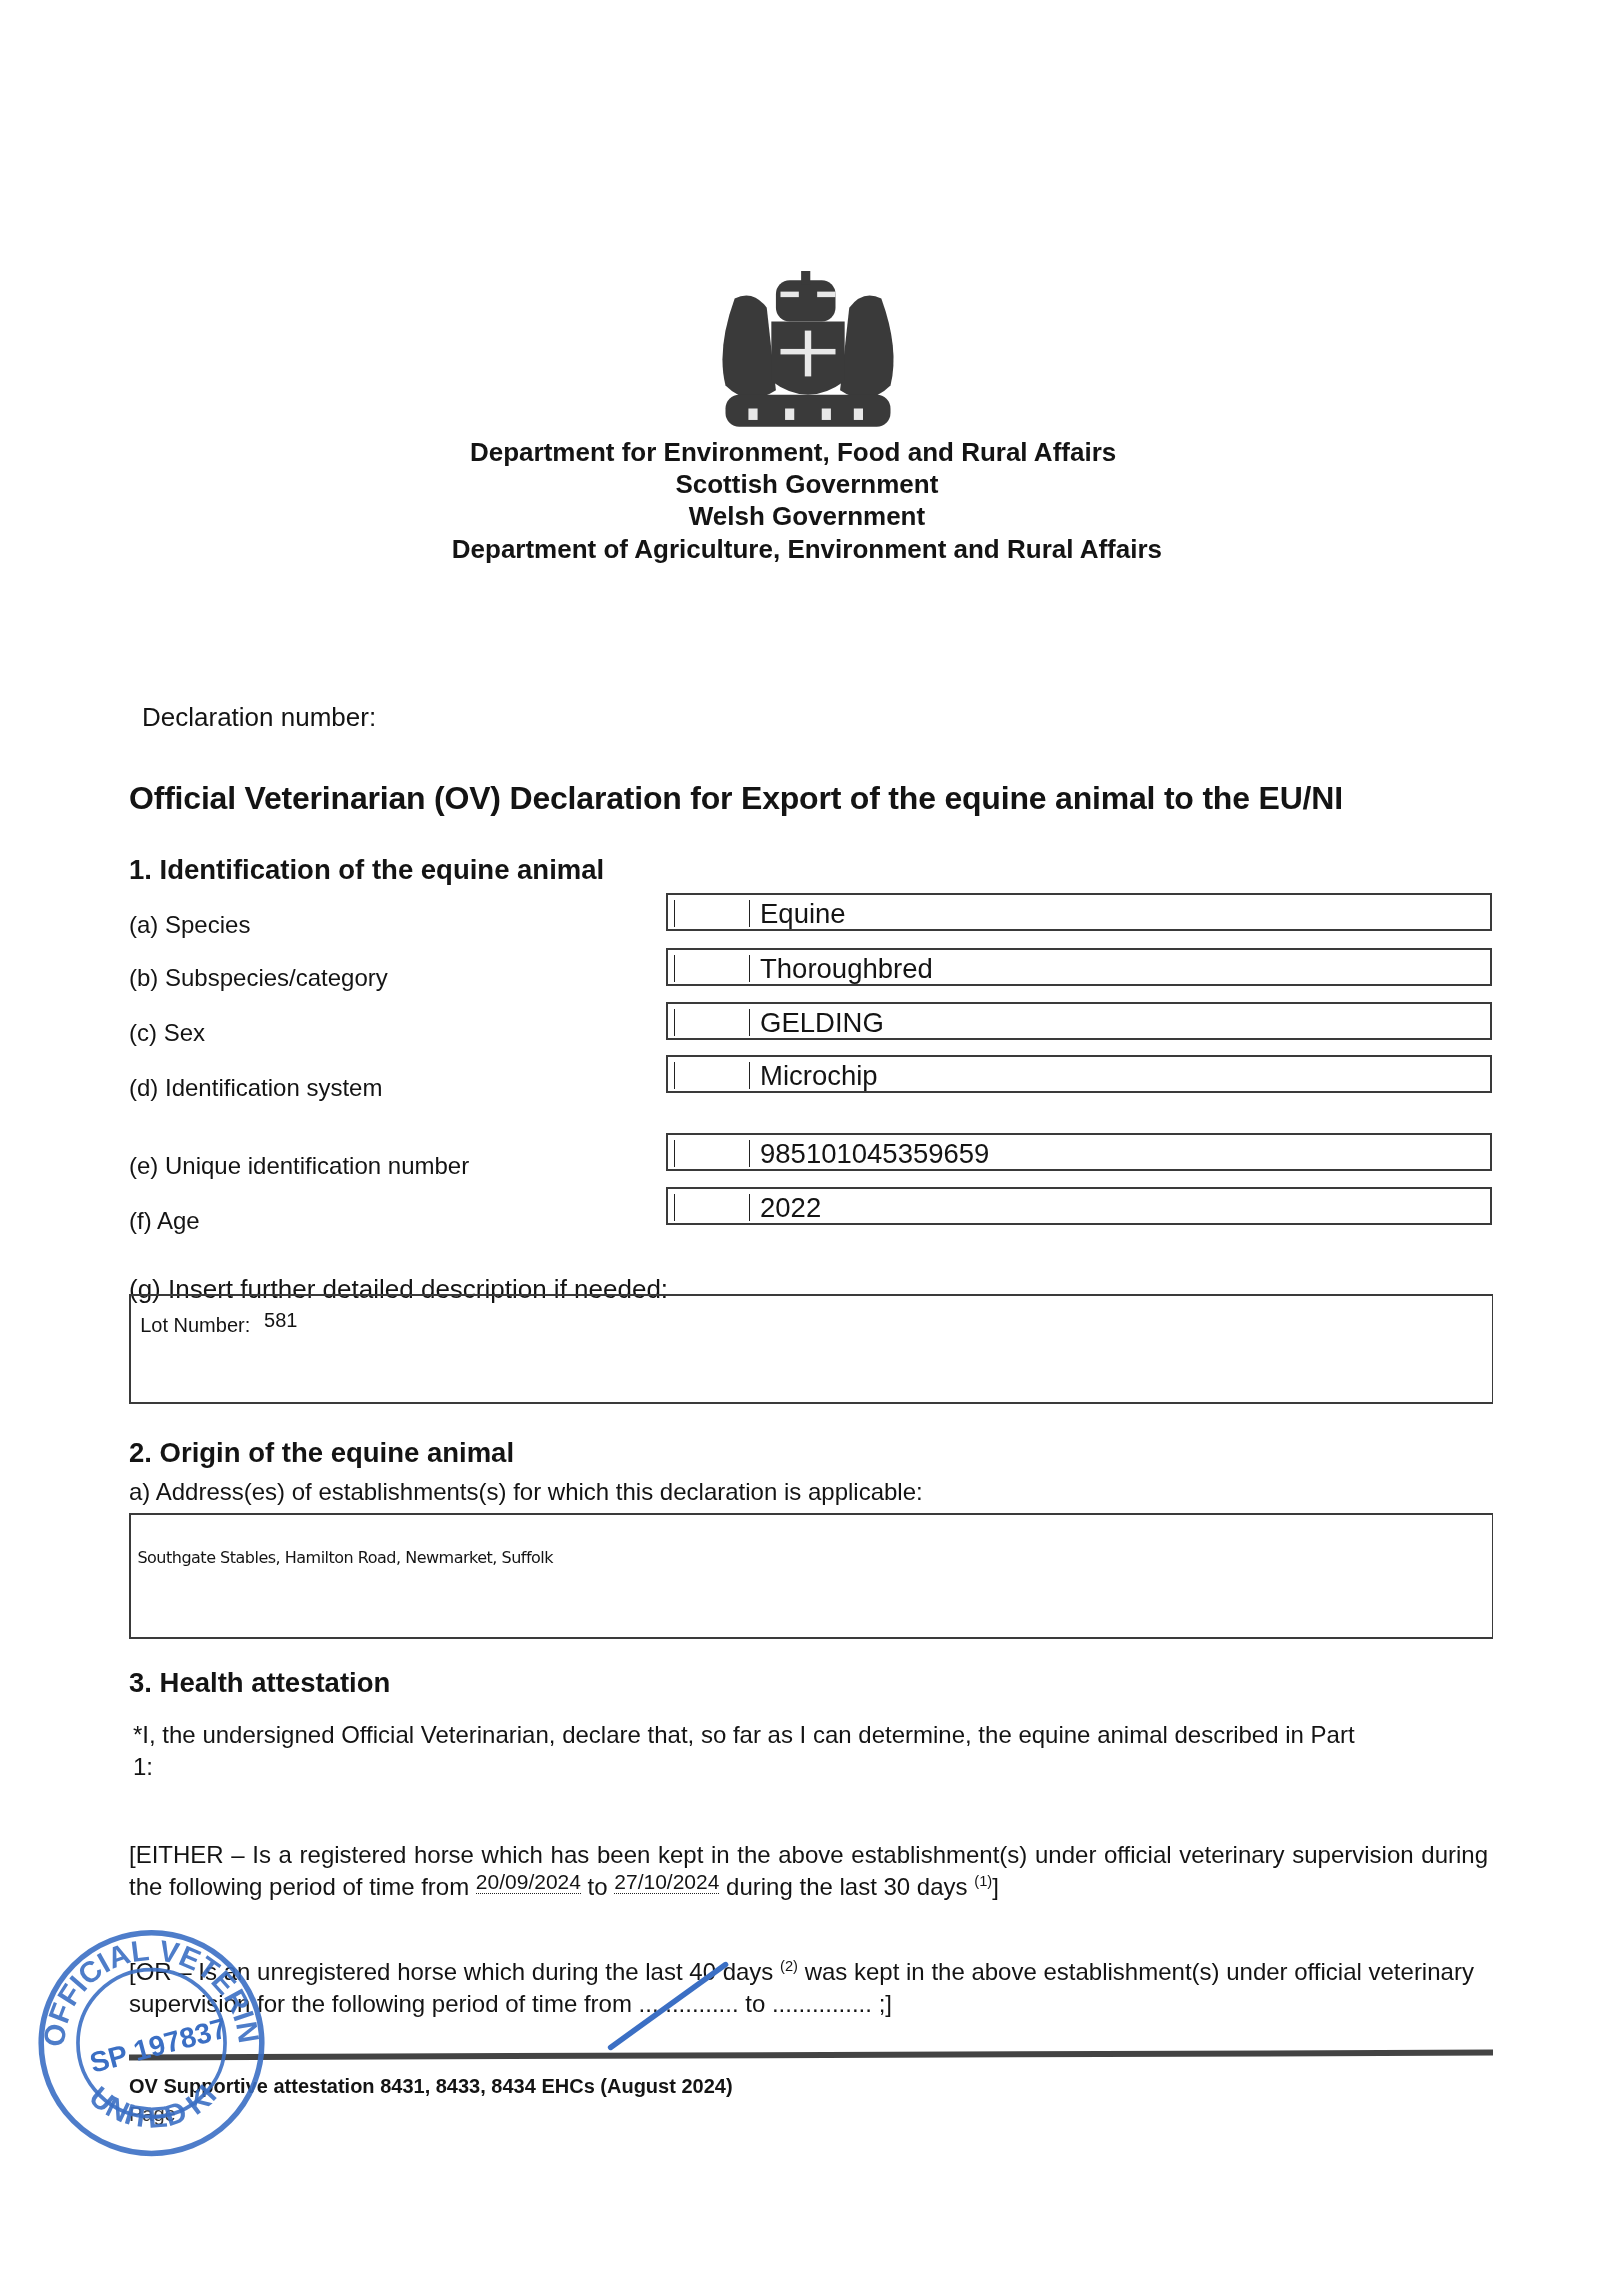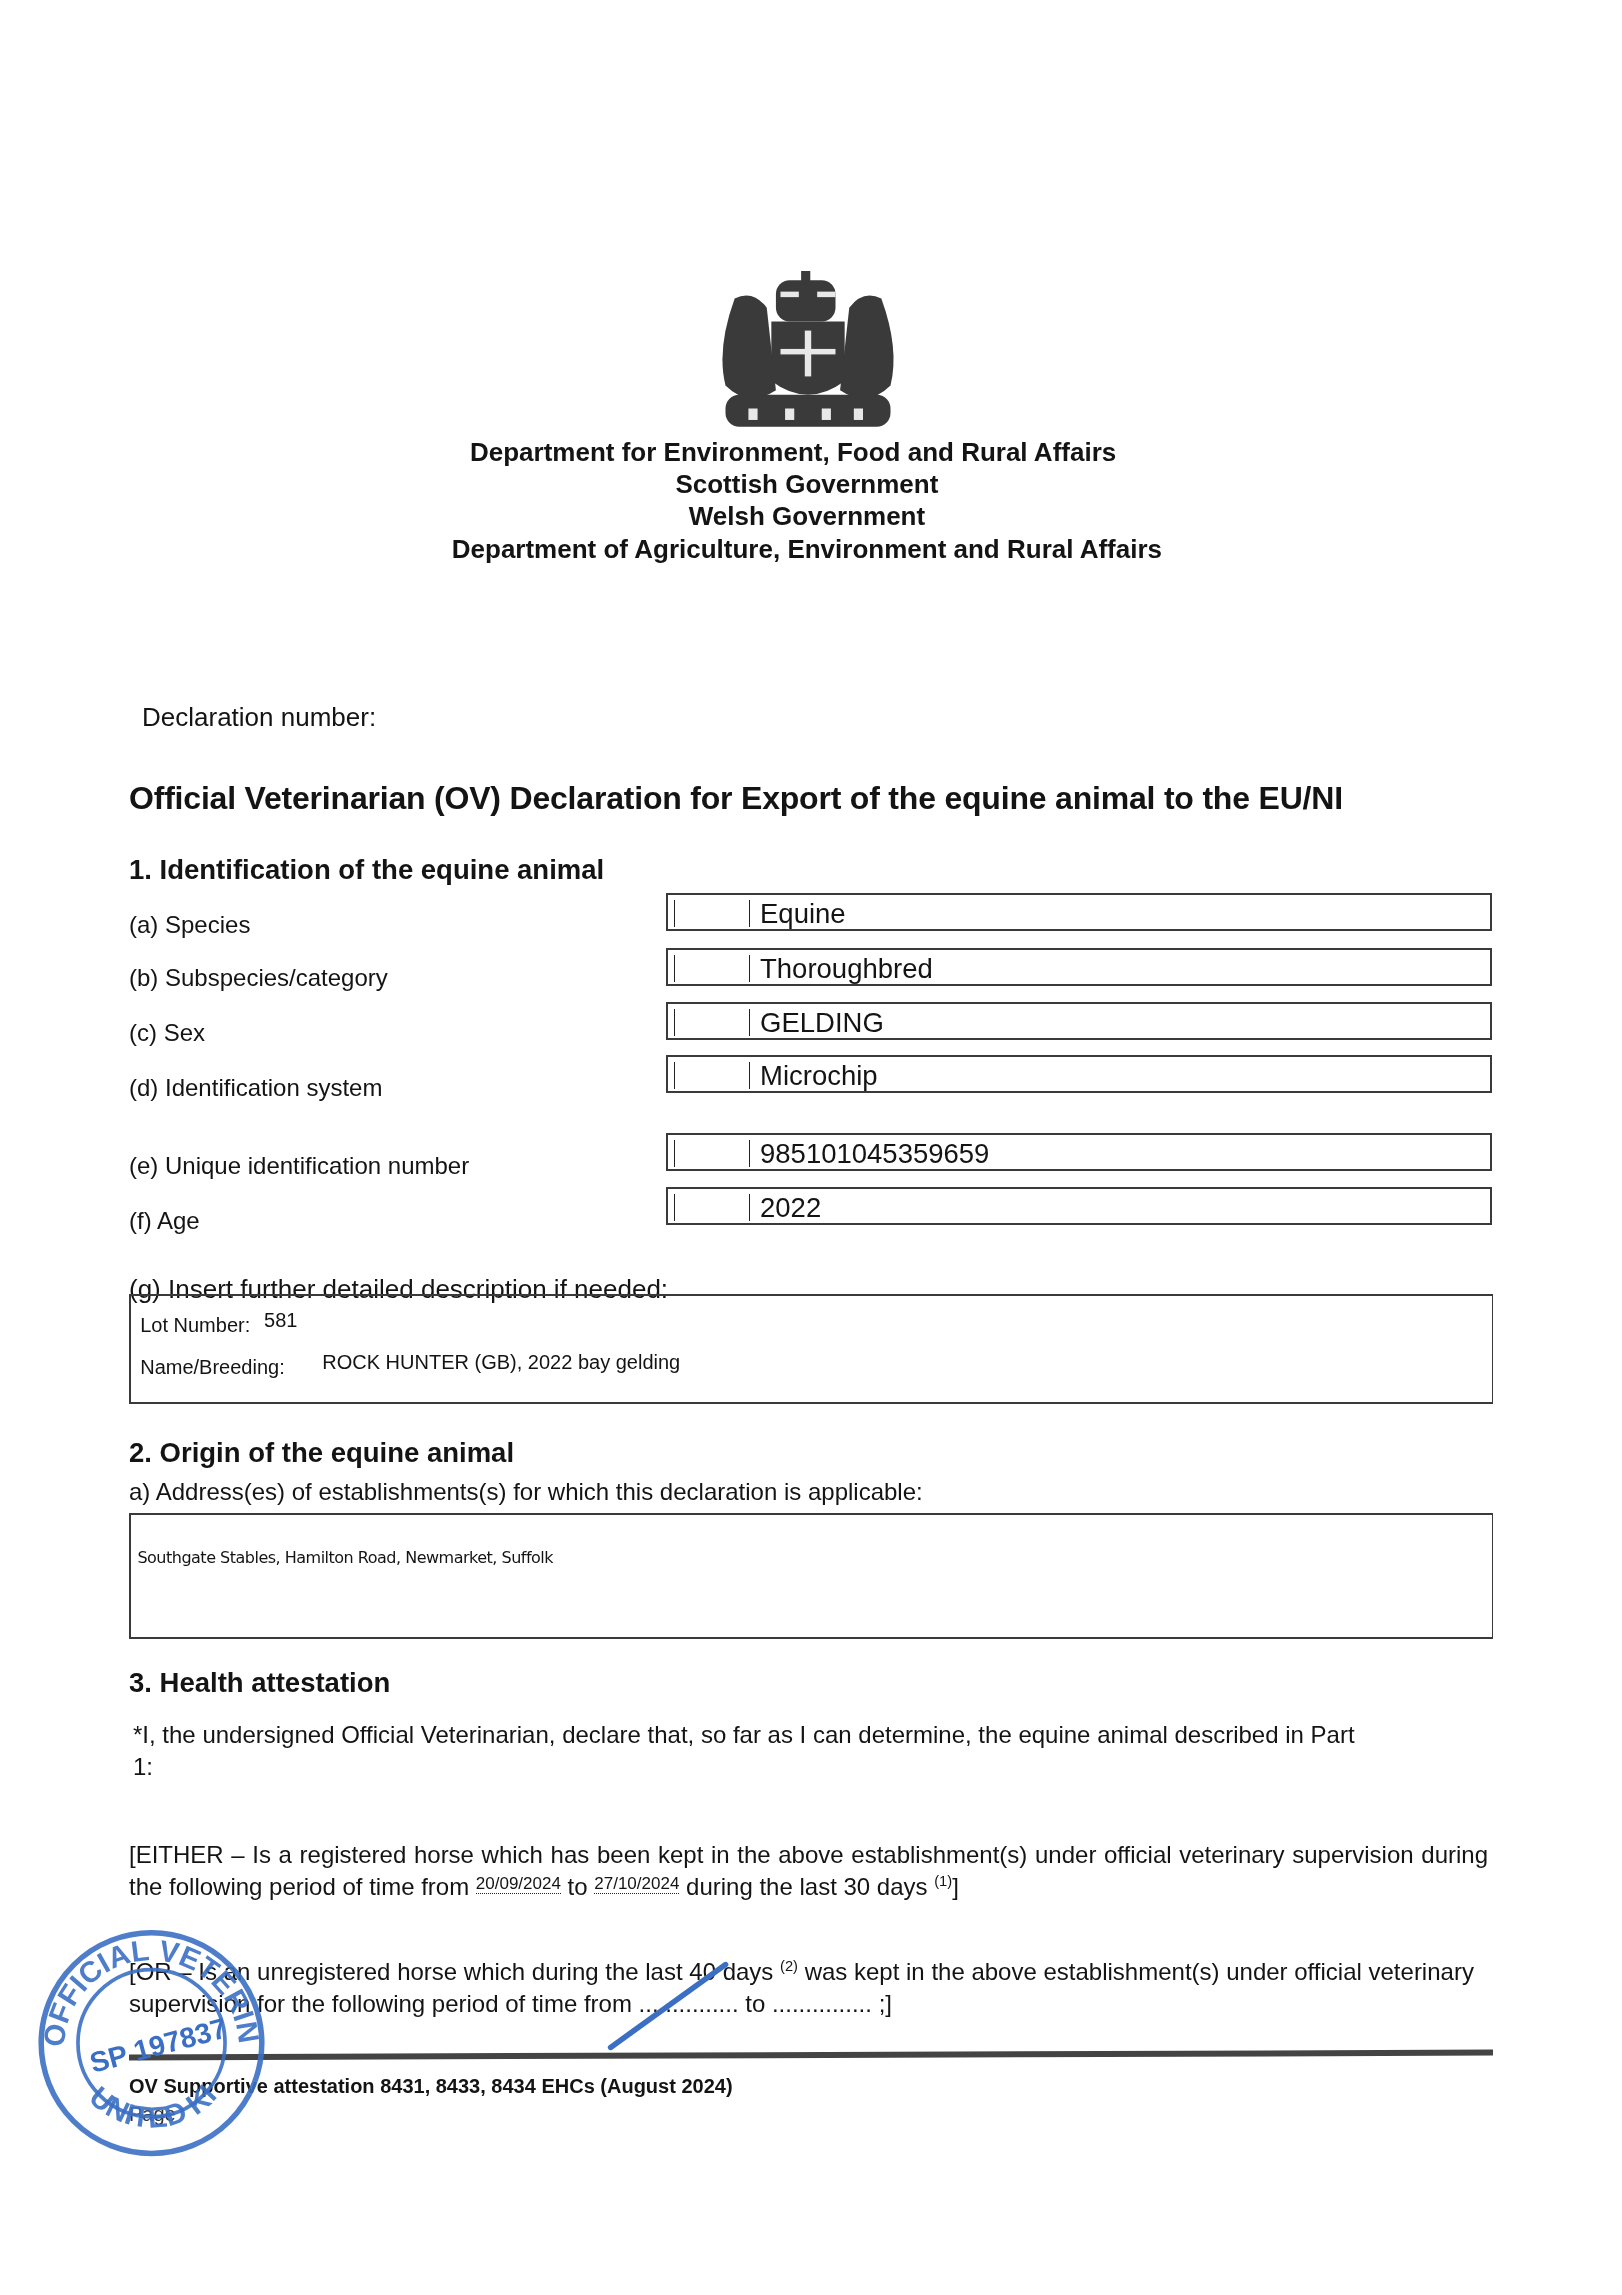--- a/index.html
+++ b/index.html
@@ -40,21 +40,21 @@
   .desc-row .v { display:inline-block; }
 
   .addr-label { left:129px; top:1478px; font-size:24px; white-space:nowrap; }
   .addr-box { left:129px; top:1513px; width:1364px; height:126px; border:2.3px solid #3a3a3a; border-right-width:1.4px; box-sizing:border-box; }
   .addr-text { position:absolute; left:6.4px; top:33px; font-family:"DejaVu Sans", sans-serif; font-size:16px; white-space:nowrap; letter-spacing:-0.5px; }
 
   .para { font-size:24px; line-height:32px; }
   .p-intro { left:133px; top:1719px; width:1359px; }
   .p-either { left:129px; top:1839px; width:1359px; text-align:justify; }
   .p-or { left:129px; top:1956px; width:1359px; }
-  .filled { font-size:17px; position:relative; top:-6.4px; border-bottom:1.8px dotted #222;margin-top:33px; }
+  .filled { font-size:21px; position:relative; top:-6.4px; border-bottom:1.8px dotted #222;margin-top:33px; }
   sup { font-size:14.7px; line-height:0; }
 
   .rule { left:129px; top:2052px; width:1364px; height:6.4px; background:#444; transform:skewY(-0.2deg); }
 
   .footer1 { left:129px; top:2075px; font-size:20px; font-weight:bold; white-space:nowrap; }
   .footer2 { left:129px; top:2103px; font-size:20px; color:#333; white-space:nowrap; }
 
   .stamp { left:32px; top:1919px; width:239px; height:239px; }
   .strike { left:606px; top:1960px; width:138px; height:92px; }
 </style>
@@ -134,24 +134,20 @@
     <span class="tick2"></span>
   <span class="val">2022</span>
 </div>
 
 <div class="abs desc-label">(g) Insert further detailed description if needed:</div>
 <div class="abs desc-box">
   <div class="desc-row" style="top:18.4px">
     <span class="k">Lot Number:</span>
     <span class="v" style="position:relative; top:-5.5px; margin-left:8.3px;">581</span>
   </div>
-  <div class="desc-row" style="top:60px">
-    <span class="k">Name/Breeding:</span>
-    <span class="v" style="position:relative; top:-4.6px; margin-left:32px;">ROCK HUNTER (GB), 2022 bay gelding</span>
-  </div>
 </div>
 
 <div class="abs sec-title sec2">2. Origin of the equine animal</div>
 <div class="abs addr-label">a) Address(es) of establishments(s) for which this declaration is applicable:</div>
 <div class="abs addr-box">
   <span class="addr-text">Southgate Stables, Hamilton Road, Newmarket, Suffolk</span>
 </div>
 
 <div class="abs sec-title sec3">3. Health attestation</div>
 

